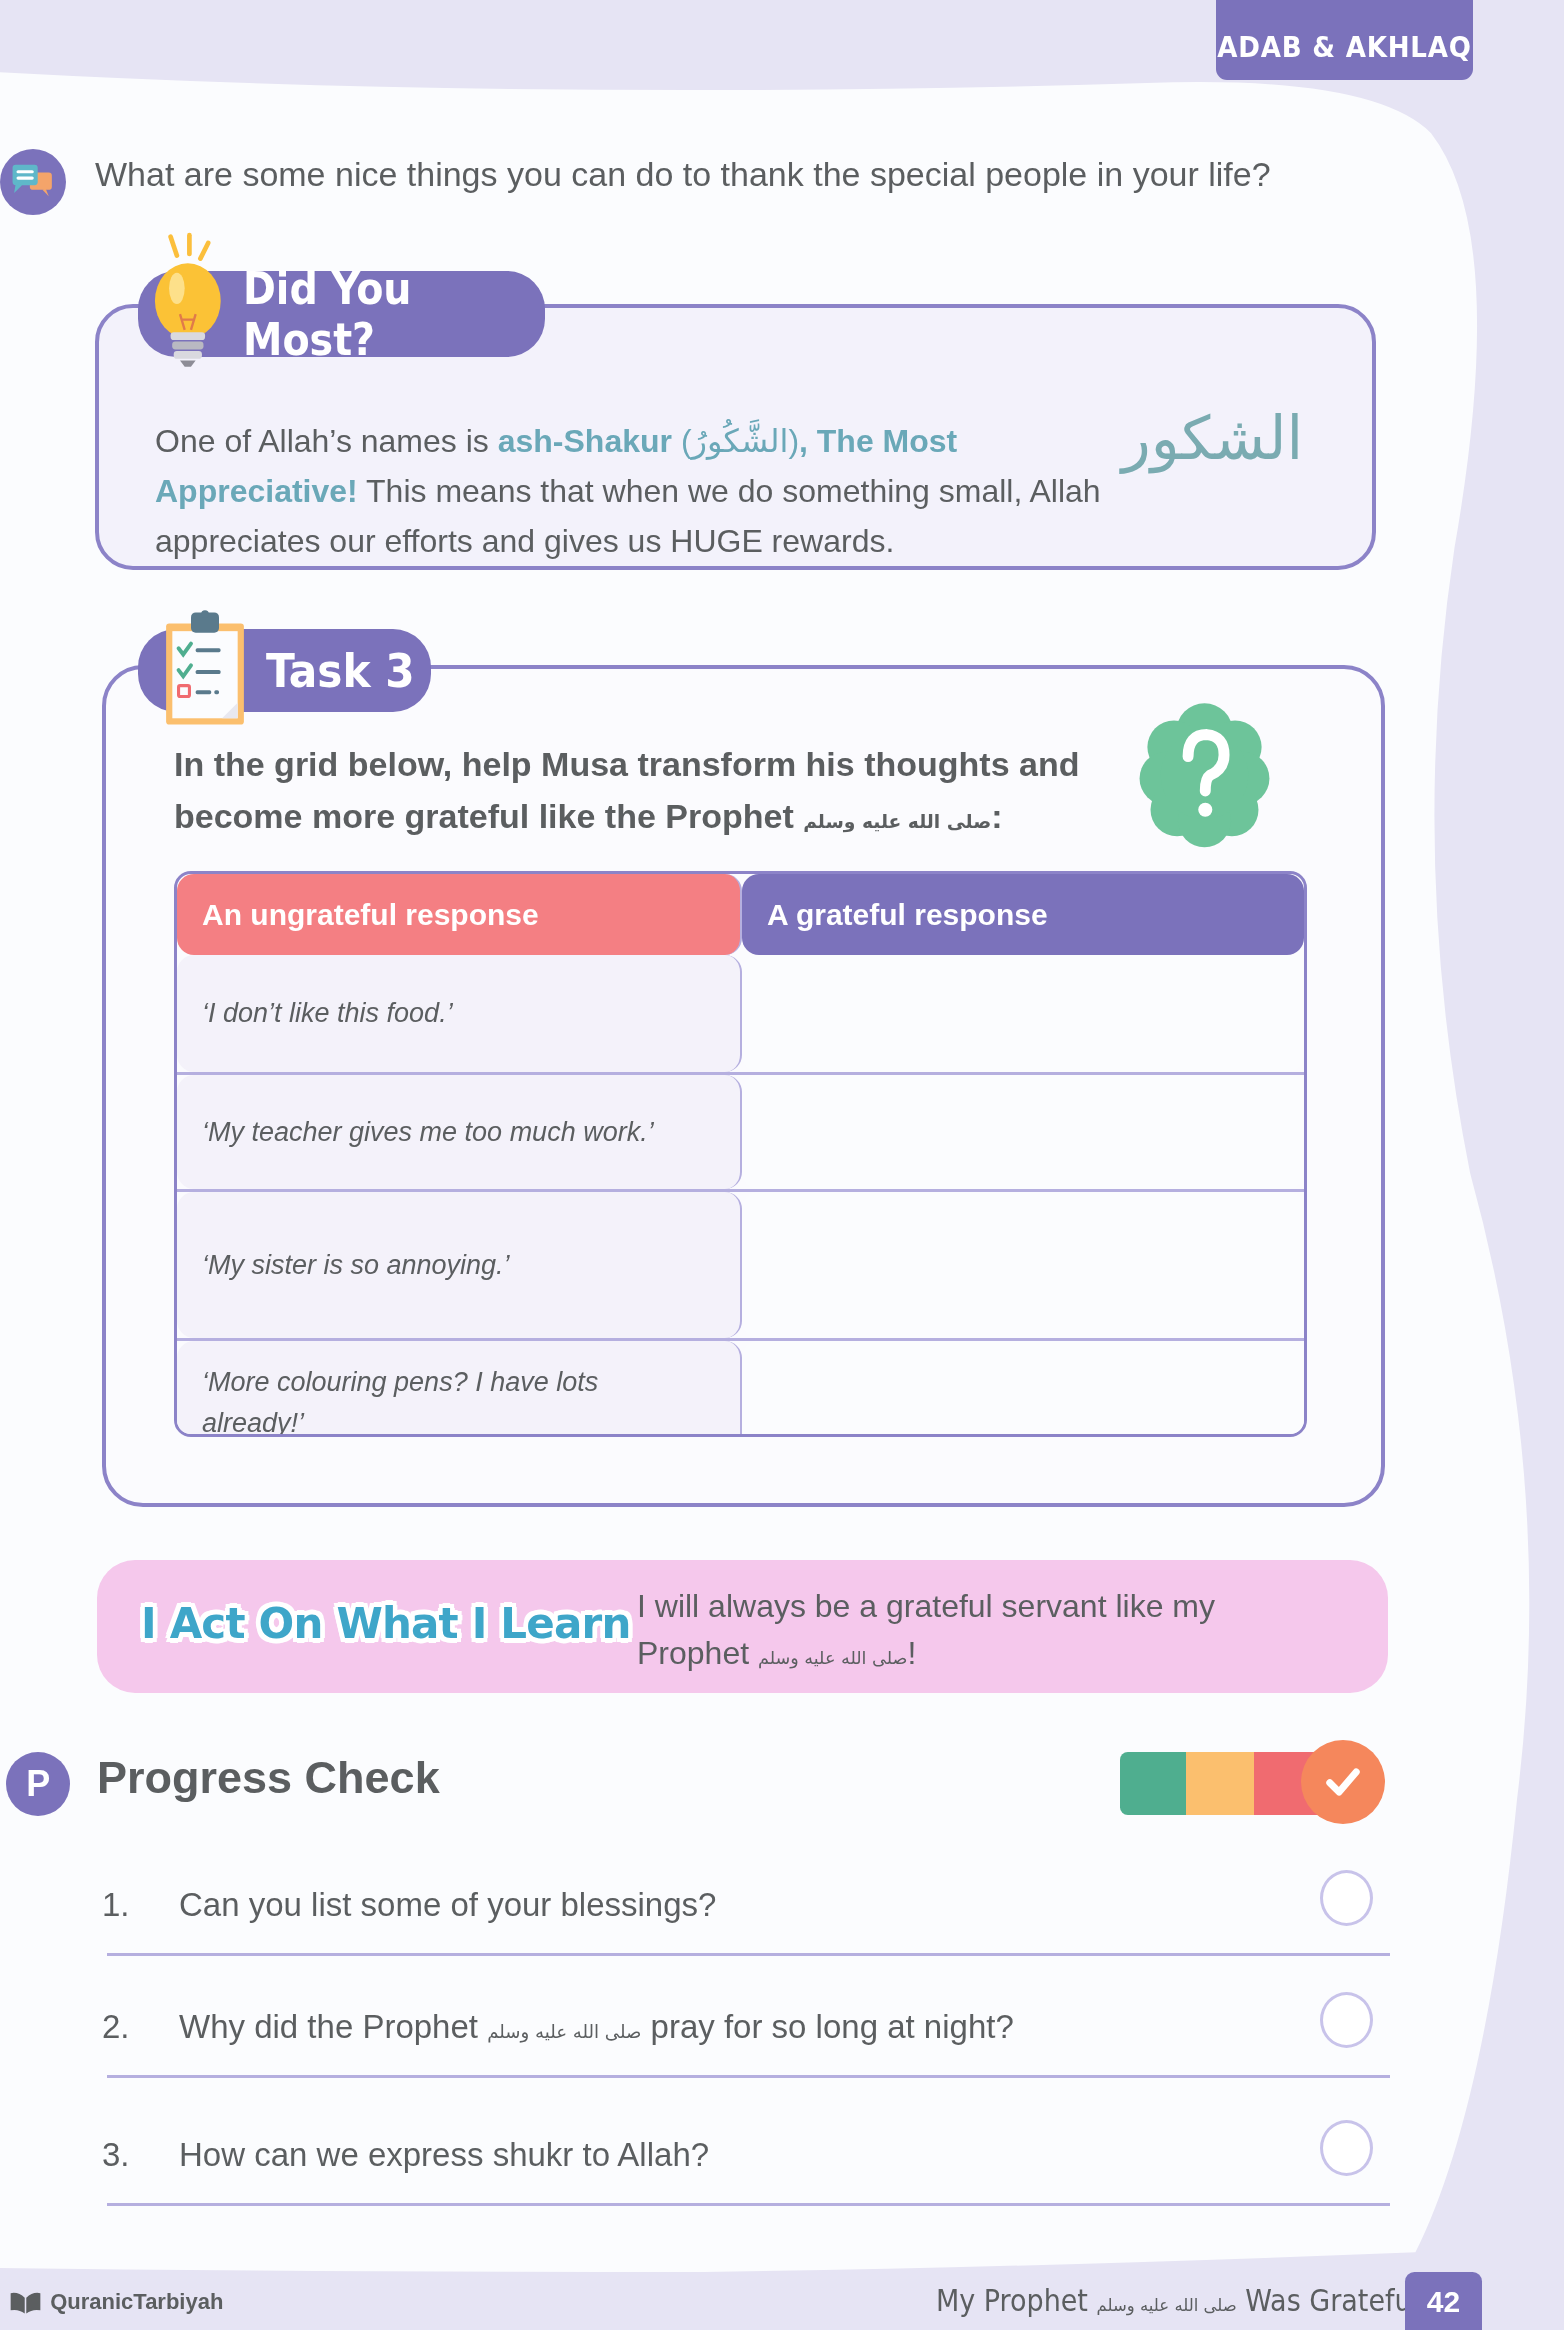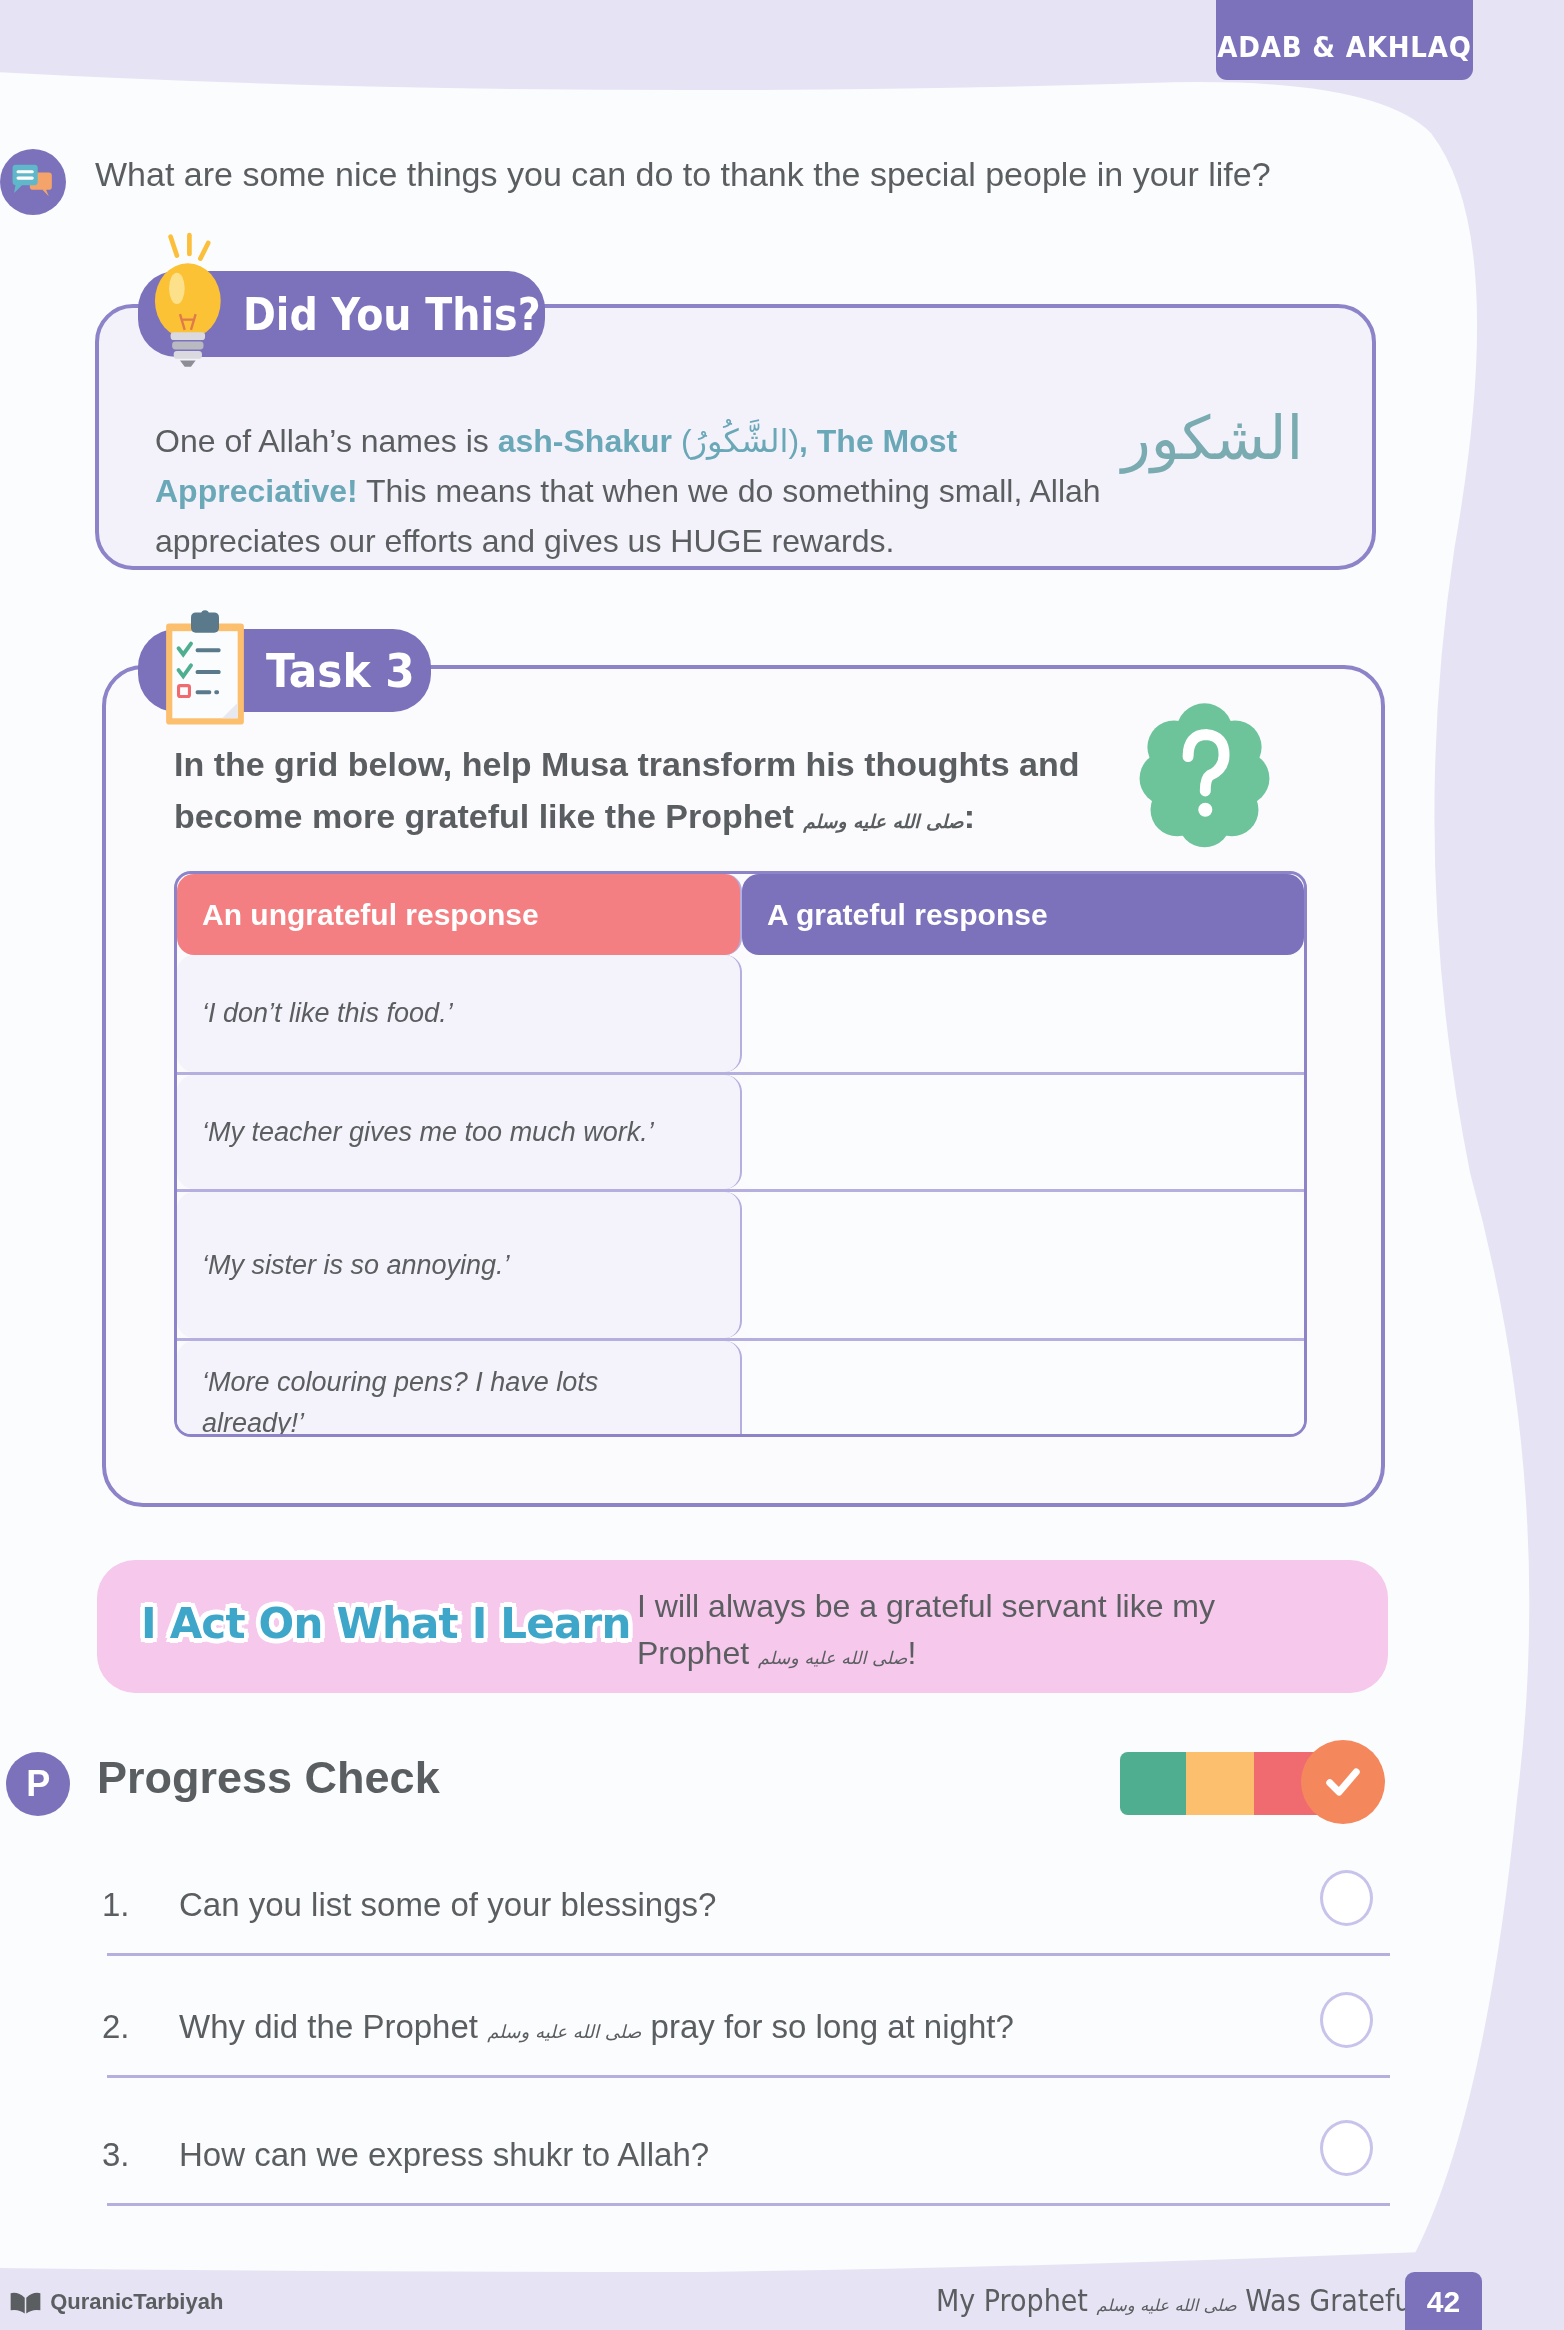--- a/index.html
+++ b/index.html
@@ -120,21 +120,21 @@
 
   
   .footer-logo { left: 9.4px; top: 2289px; display: flex; align-items: center; gap: 7.8px; }
   .footer-logo span { font-weight: bold; font-size: 22px; color: #5b5e60; }
   .footer-chapter { left: 936px; top: 2283px; font-family: "DejaVu Sans Condensed", "DejaVu Sans", sans-serif; font-size: 30px; color: #5b5e60; }
   .page-num {
     left: 1405px; top: 2272px; width: 77px; height: 59px; background: #7b72bb;
     border-radius: 9.4px 9.4px 0 0; color: #fff; font-weight: bold; font-size: 30px;
     display: flex; align-items: center; justify-content: center;
   }
-  .ar-small { font-family: "DejaVu Sans", sans-serif; font-size: 0.55em; font-style: italic; }
+  .ar-small { font-family: "DejaVu Sans", sans-serif; font-size: 0.55em; }
 </style>
 </head>
 <body>
 
 <svg class="page-bg" viewBox="0 0 2000 2979" xmlns="http://www.w3.org/2000/svg">
   <rect width="2000" height="2979" fill="#e6e4f4"></rect>
   <path d="M0 92 Q 700 130 1500 105 Q 1760 100 1830 170 Q 1930 300 1860 700 Q 1800 1100 1880 1500 Q 1990 1900 1940 2300 Q 1900 2700 1810 2880 Q 1300 2900 900 2905 Q 400 2905 0 2900 Z" fill="#fbfcfe"></path>
 </svg>
 
 <div class="abs section-tab">ADAB &amp; AKHLAQ</div>
@@ -146,21 +146,21 @@
     <rect x="16" y="20" width="32" height="26" rx="4" fill="#5fb7c9"></rect>
     <path d="M20 44 L18 56 L28 46 Z" fill="#5fb7c9"></path>
     <rect x="21" y="27" width="22" height="4" rx="2" fill="#fff"></rect>
     <rect x="21" y="35" width="22" height="4" rx="2" fill="#fff"></rect>
   </svg>
 </div>
 <div class="abs discuss-text">What are some nice things you can do to thank the special people in your life?</div>
 
 <div class="abs dyk-box"></div>
 <div class="abs pill-header dyk-pill">
-  <span>Did You This?</span>
+  <span>Did You Most?</span>
 </div>
 <div class="abs bulb-icon">
   <svg width="94" height="137" viewBox="0 0 120 175">
     <line x1="48" y1="6" x2="56" y2="30" stroke="#fbbf3c" stroke-width="6" stroke-linecap="round"></line>
     <line x1="72" y1="4" x2="72" y2="28" stroke="#fbbf3c" stroke-width="6" stroke-linecap="round"></line>
     <line x1="96" y1="14" x2="86" y2="34" stroke="#fbbf3c" stroke-width="6" stroke-linecap="round"></line>
     <ellipse cx="70" cy="88" rx="42" ry="48" fill="#fbc236"></ellipse>
     <ellipse cx="56" cy="72" rx="10" ry="20" fill="#fde08a"></ellipse>
     <path d="M60 105 L66 125 M80 105 L74 125 M62 112 L78 112" stroke="#e07a4a" stroke-width="3" fill="none"></path>
     <rect x="48" y="128" width="44" height="10" rx="4" fill="#d9d9df"></rect>

